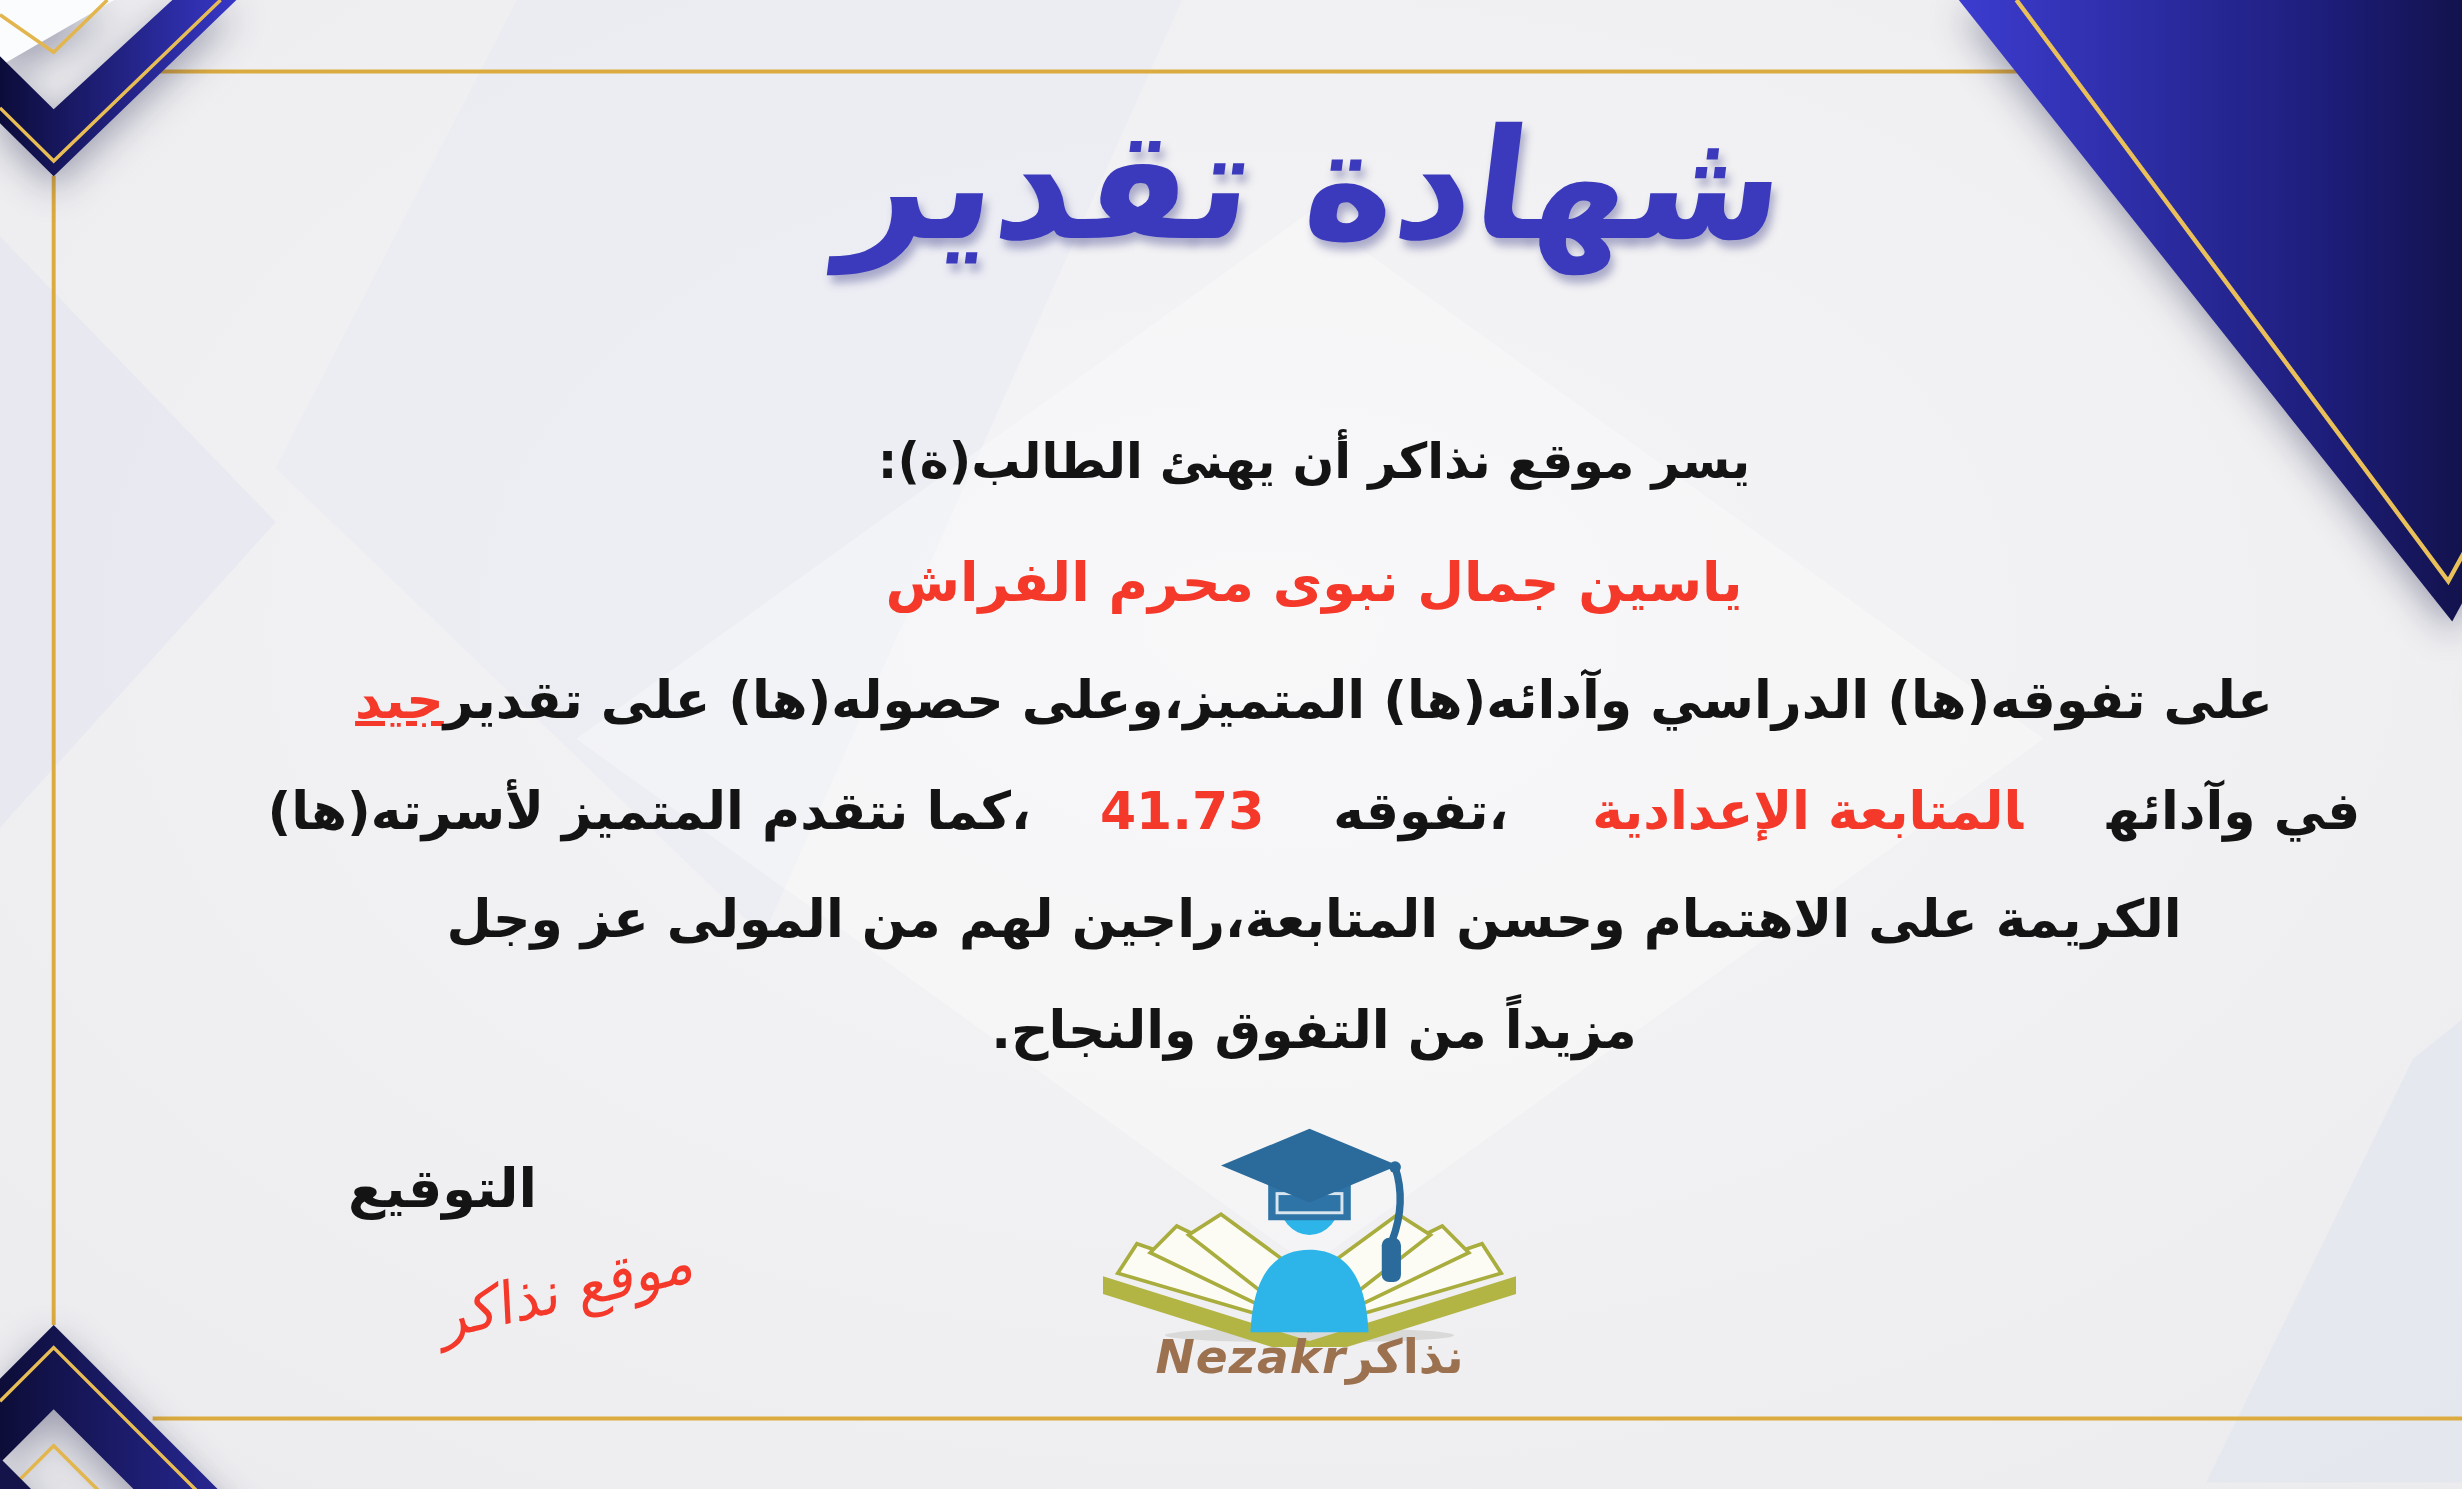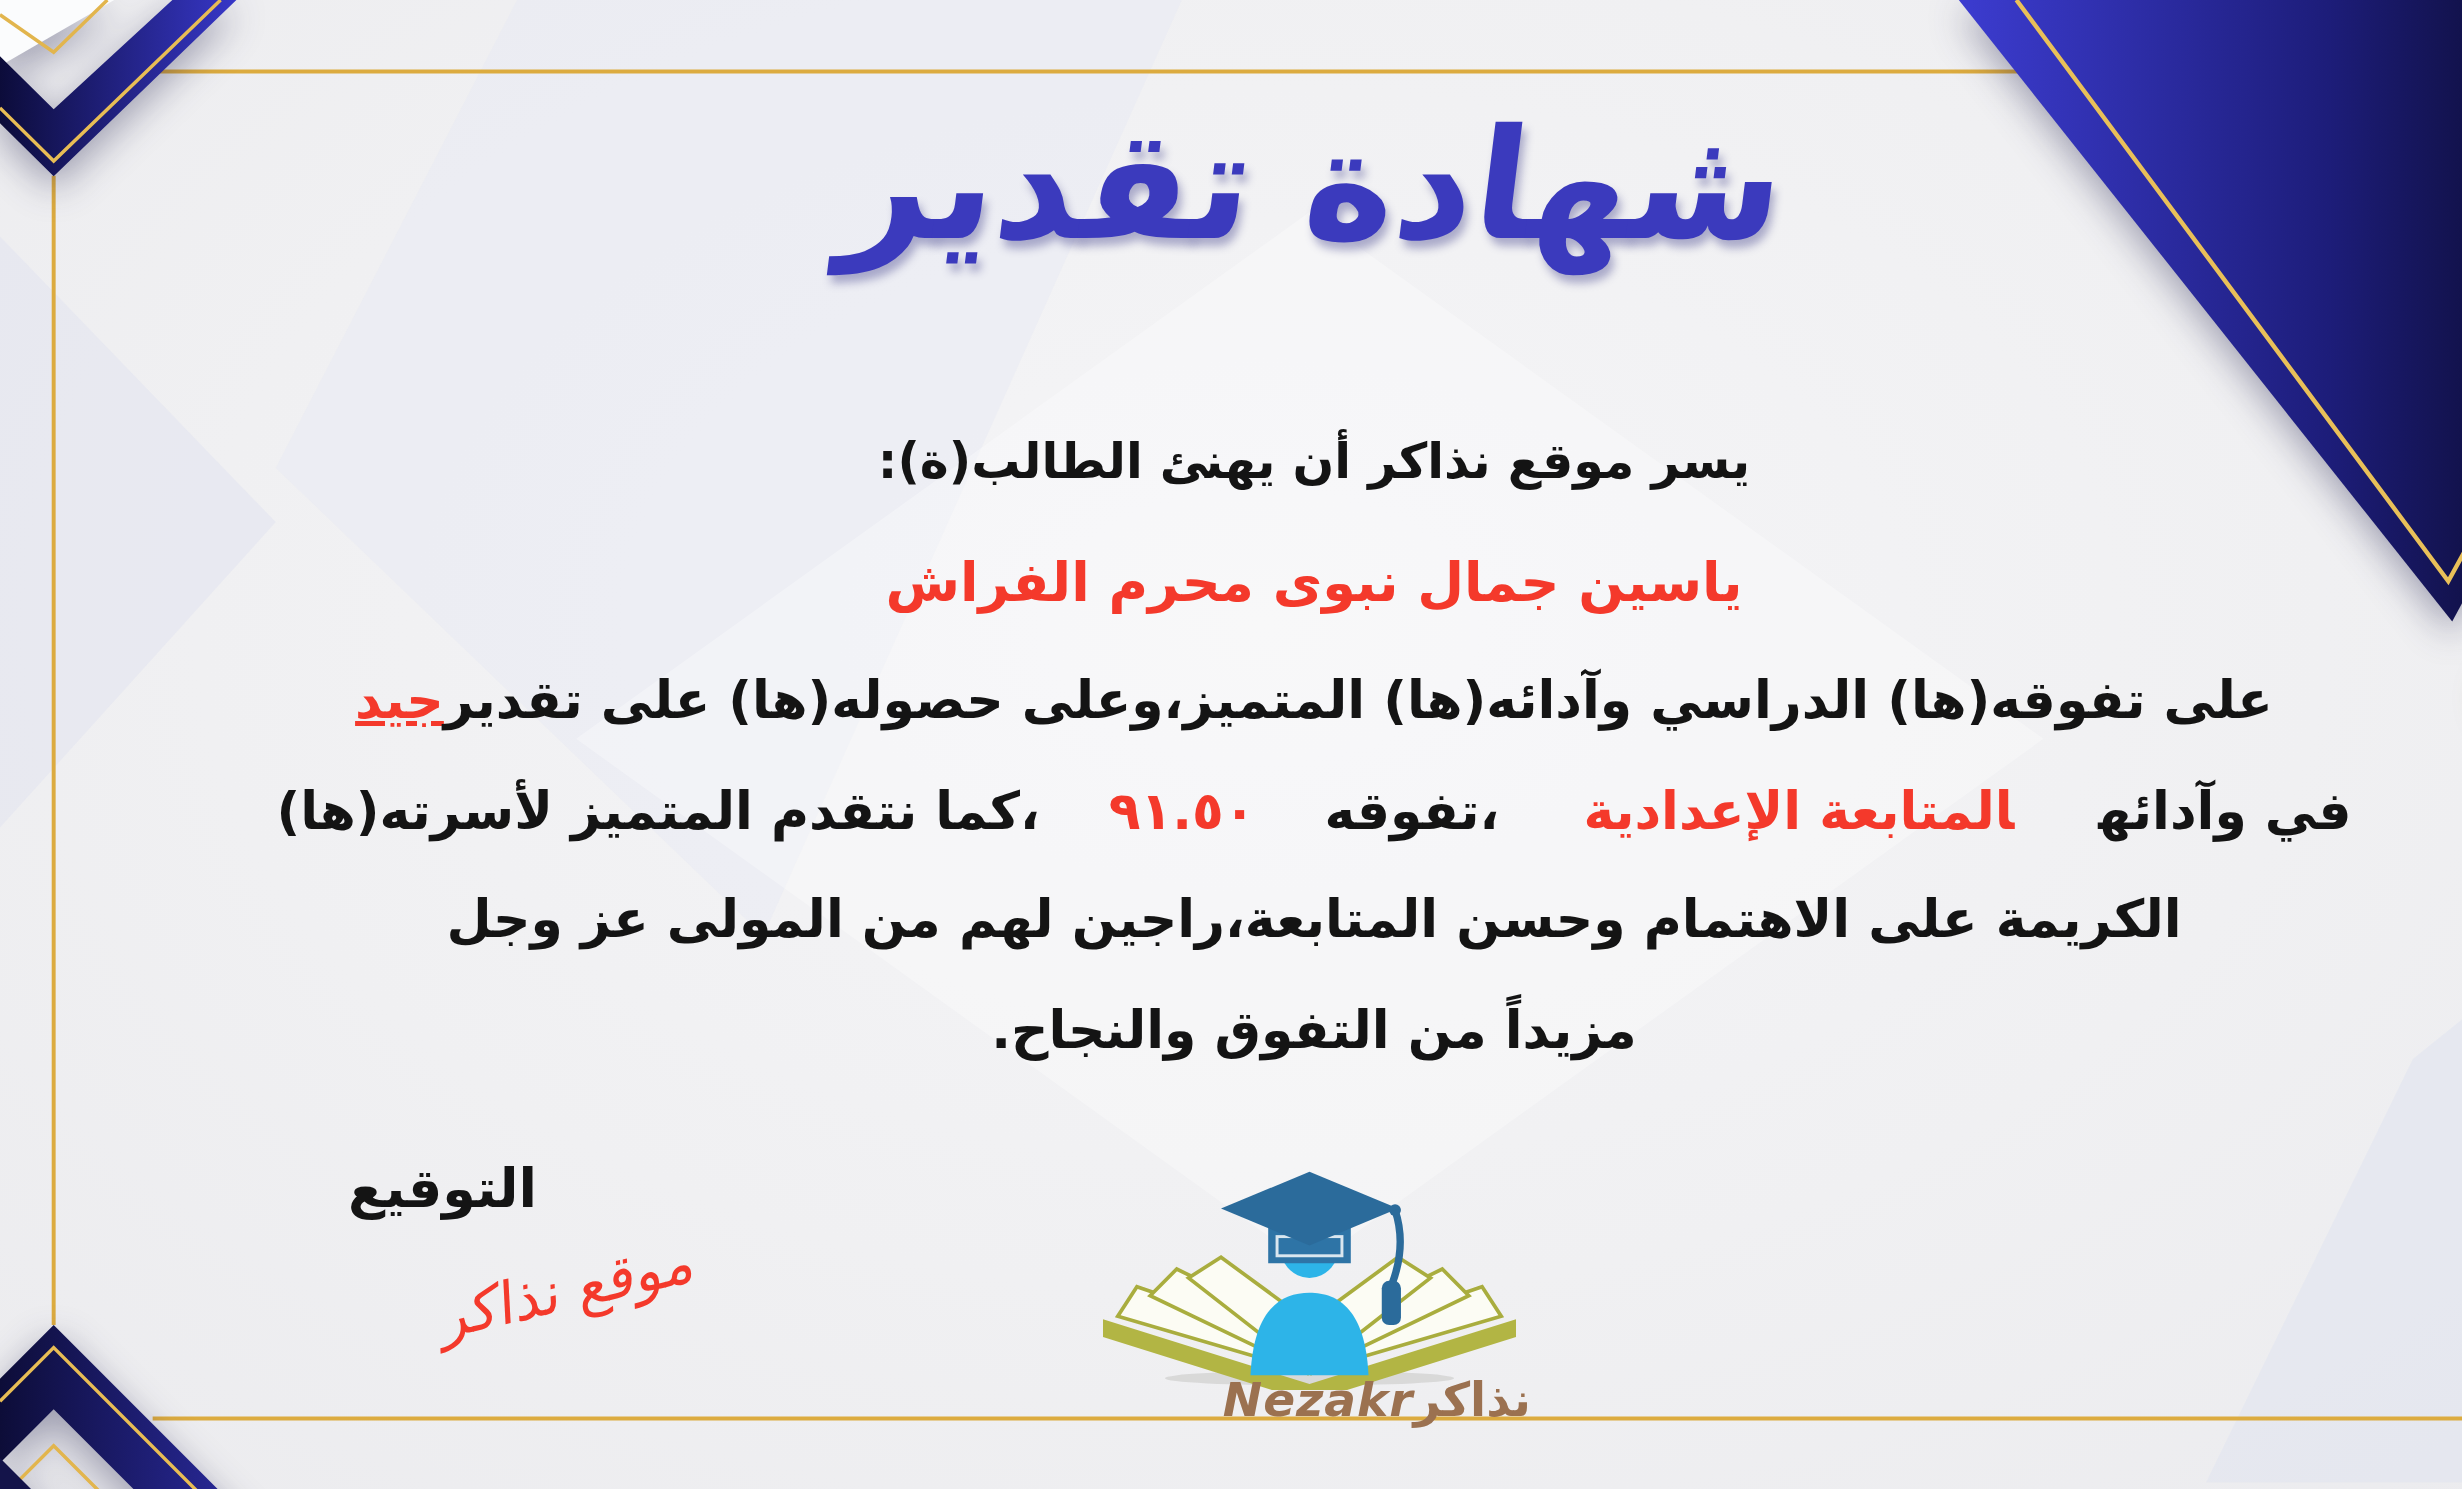--- a/index.html
+++ b/index.html
@@ -19,21 +19,21 @@
   .student{top:551px;font-size:54px;font-weight:bold;color:var(--highlight_red,#f4392b);}
   .bodyline{font-size:52px;font-weight:bold;color:var(--text_black,#141414);}
   .l3{top:670px;} .l4{top:781px;} .l5{top:889px;} .l6{top:1000px;}
   .red{color:var(--highlight_red,#f4392b);}
   .grade{text-decoration:underline;}
   .gap-l{margin-right:84px;}
   .gap-m{margin-right:69px;}
   .sig-label{left:348px;top:1157px;font-size:54px;font-weight:bold;color:var(--text_black,#141414);}
   .sig-text{left:443px;top:1285px;font-size:58px;color:var(--highlight_red,#f4392b);
             transform:rotate(-13deg) skewX(-10deg);transform-origin:left bottom;}
-  .logo{left:1088px;top:1154px;width:443px;}
+  .logo{left:1088px;top:1111px;width:443px;text-align:center;}
   .logo svg{display:block;width:443px;height:236px;}
   .logo-text{margin-top:-17.7px;white-space:nowrap;color:var(--logo_brown,#9b7150);}
   .logo-ar{font-size:47px;font-weight:bold;}
   .logo-en{font-size:47px;font-weight:bold;font-style:italic;letter-spacing:1px;}
 </style>
 </head>
 <body>
 
 <div class="page">
 
@@ -99,21 +99,21 @@
   </svg>
 
   <h1 class="abs ctr title" dir="rtl">شهادة تقدير</h1>
 
   <p class="abs ctr intro" dir="rtl">يسر موقع نذاكر أن يهنئ الطالب(ة):</p>
 
   <p class="abs ctr student" dir="rtl">ياسين جمال نبوى محرم الفراش</p>
 
   <p class="abs ctr bodyline l3" dir="rtl"><span>على تفوقه(ها) الدراسي وآدائه(ها) المتميز،وعلى حصوله(ها) على تقدير</span><span class="red grade">جيد</span></p>
 
-  <p class="abs ctr bodyline l4" dir="rtl"><span>في وآدائه</span><span class="red gap-l">المتابعة الإعدادية</span><span class="gap-l">،تفوقه</span><span class="red gap-m">٩١.٥٠</span><span class="gap-m">،كما نتقدم المتميز لأسرته(ها)</span></p>
+  <p class="abs ctr bodyline l4" dir="rtl"><span>في وآدائه</span><span class="red gap-l">المتابعة الإعدادية</span><span class="gap-l">،تفوقه</span><span class="red gap-m">41.73</span><span class="gap-m">،كما نتقدم المتميز لأسرته(ها)</span></p>
 
   <p class="abs ctr bodyline l5" dir="rtl">الكريمة على الاهتمام وحسن المتابعة،راجين لهم من المولى عز وجل</p>
 
   <p class="abs ctr bodyline l6" dir="rtl">مزيداً من التفوق والنجاح.</p>
 
   <div class="abs sig-label" dir="rtl">التوقيع</div>
   <div class="abs sig-text" dir="rtl">موقع نذاكر</div>
 
   <div class="abs logo">
     <svg viewBox="0 0 300 160">

